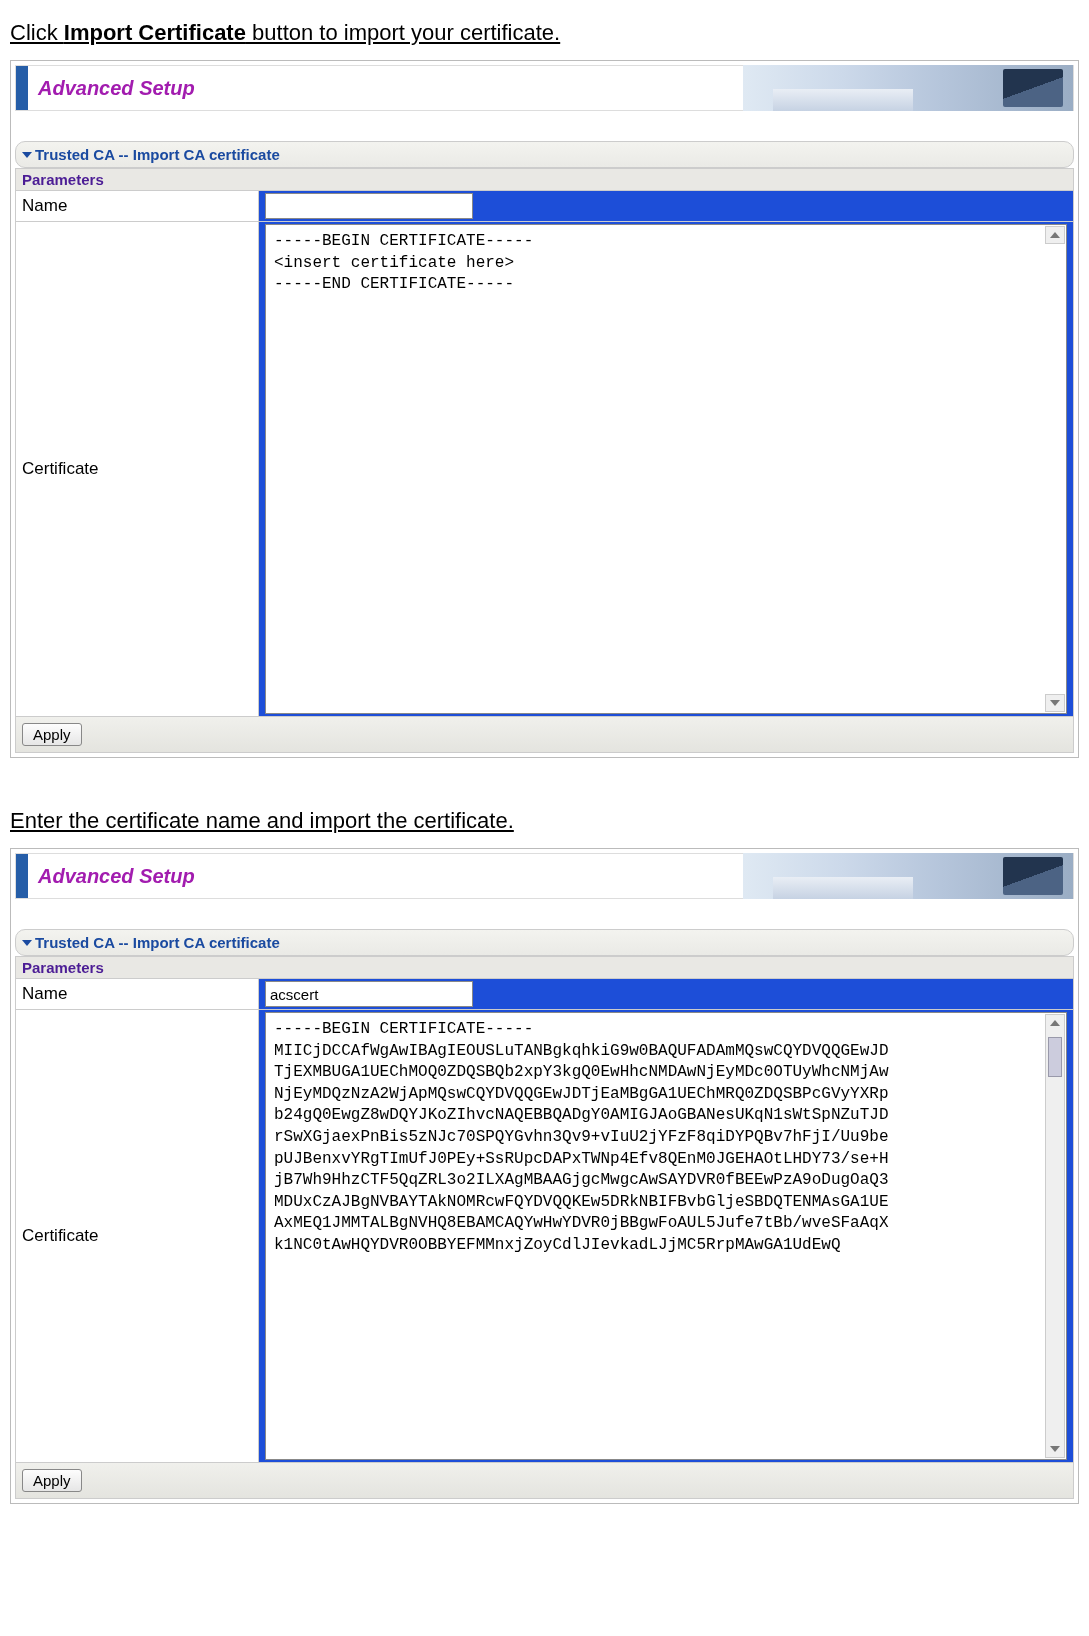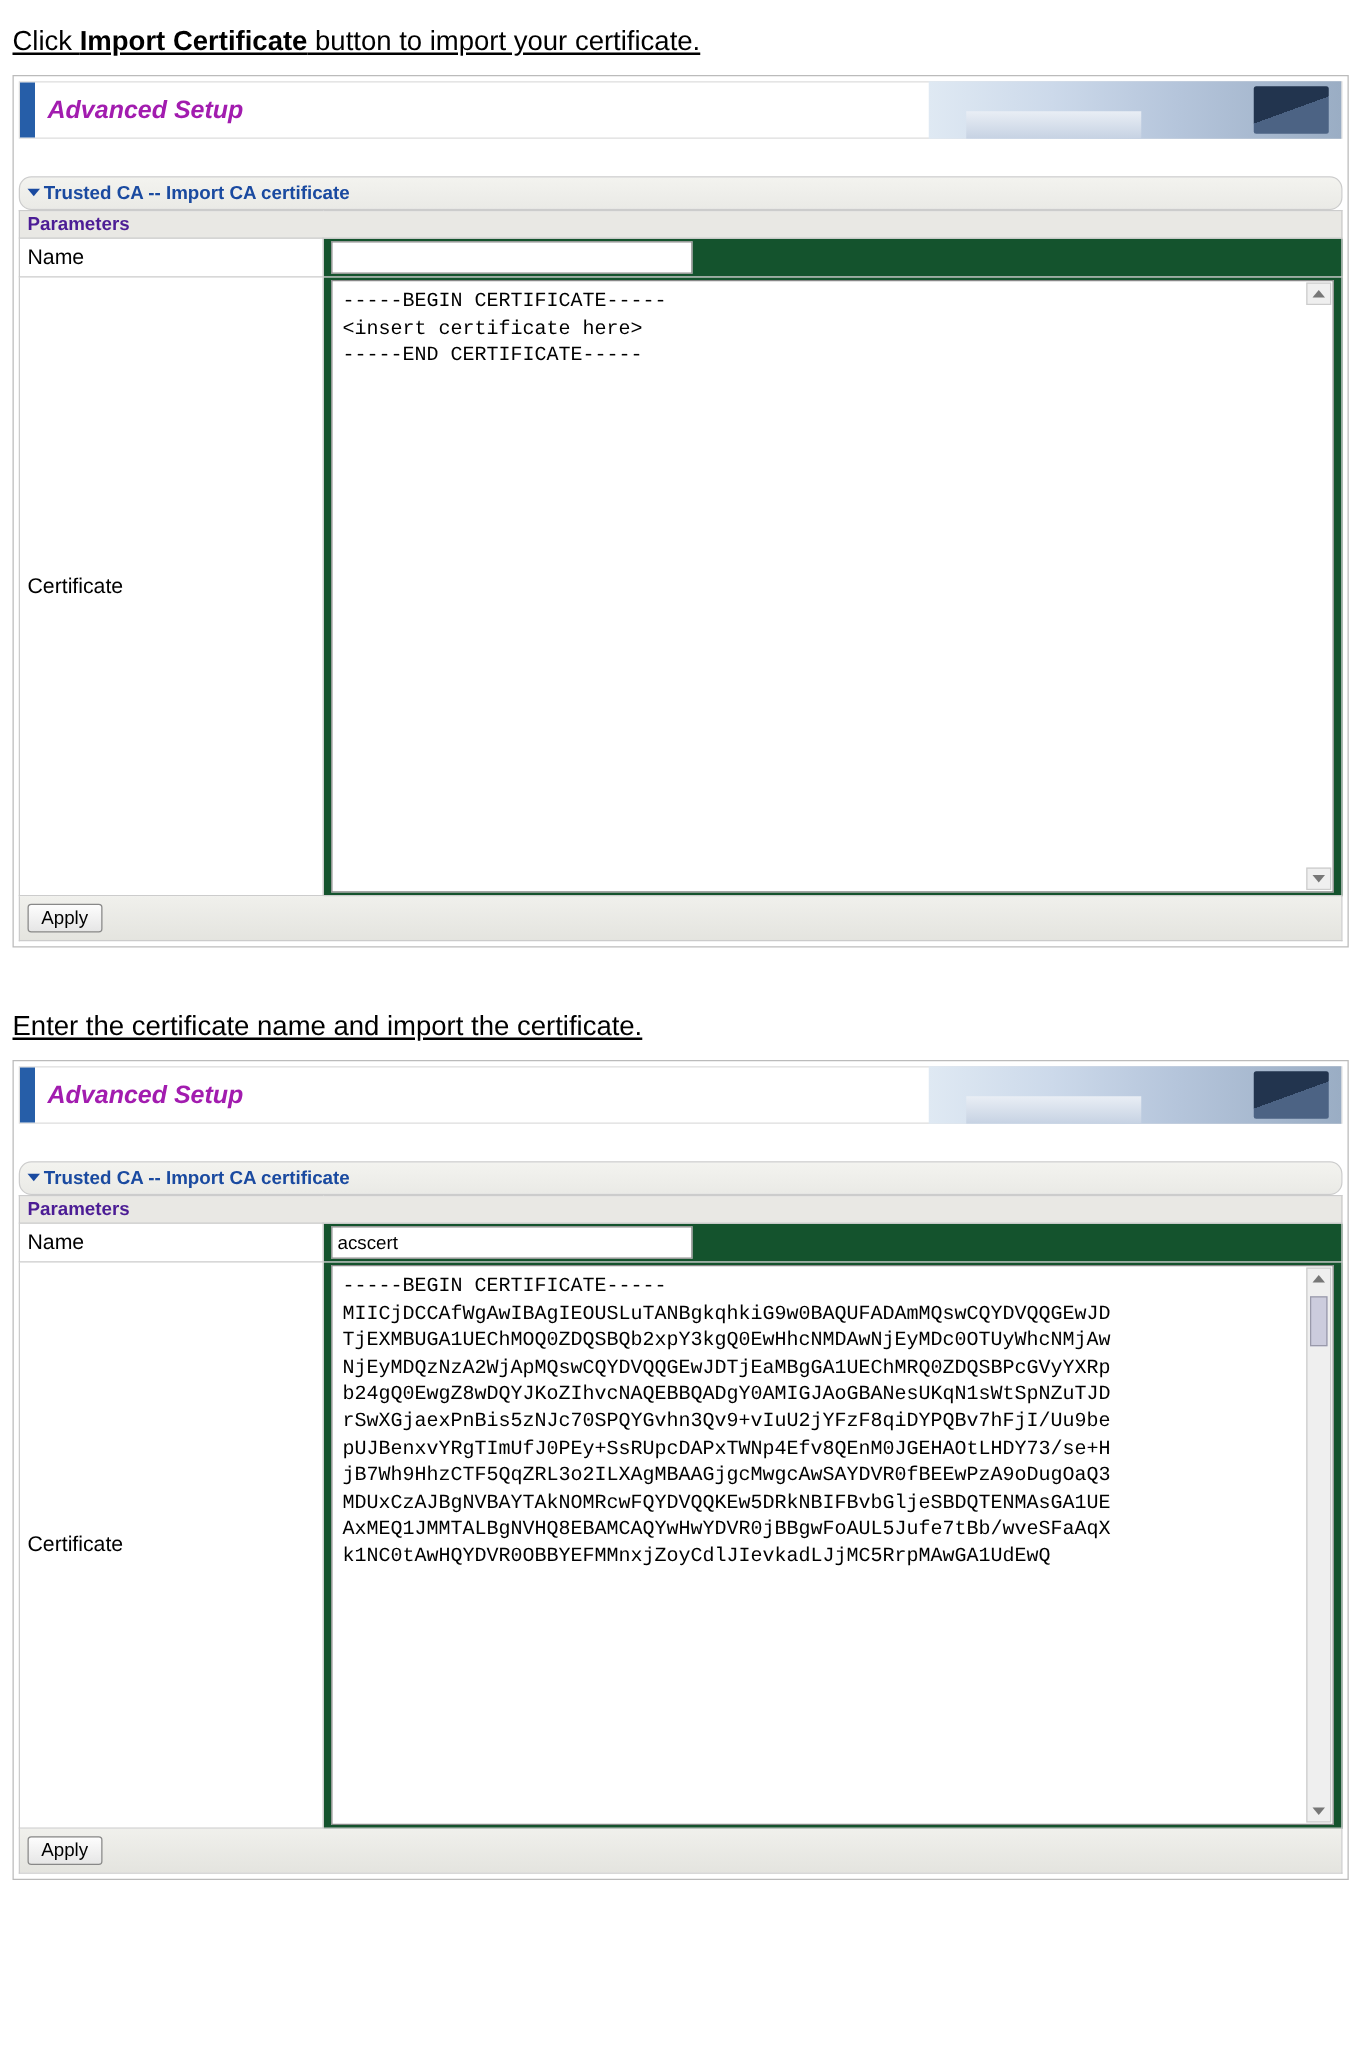--- a/index.html
+++ b/index.html
@@ -112,24 +112,24 @@
     color: #4c1d95;
     font-weight: bold;
   }
   .label-col {
     width: 250px;
     background: #fff;
     font-size: 17px;
     vertical-align: middle !important;
   }
   .input-cell {
-    background: #14532d;
+    background: #1d4ed8;
   }
   .text-input {
-    width: 289px;
+    width: 208px;
     height: 26px;
     font-size: 15px;
     border: 1px solid #888;
     padding: 2px 4px;
     font-family: Arial, sans-serif;
   }
   .textarea-wrap {
     position: relative;
     width: 802px;
   }

